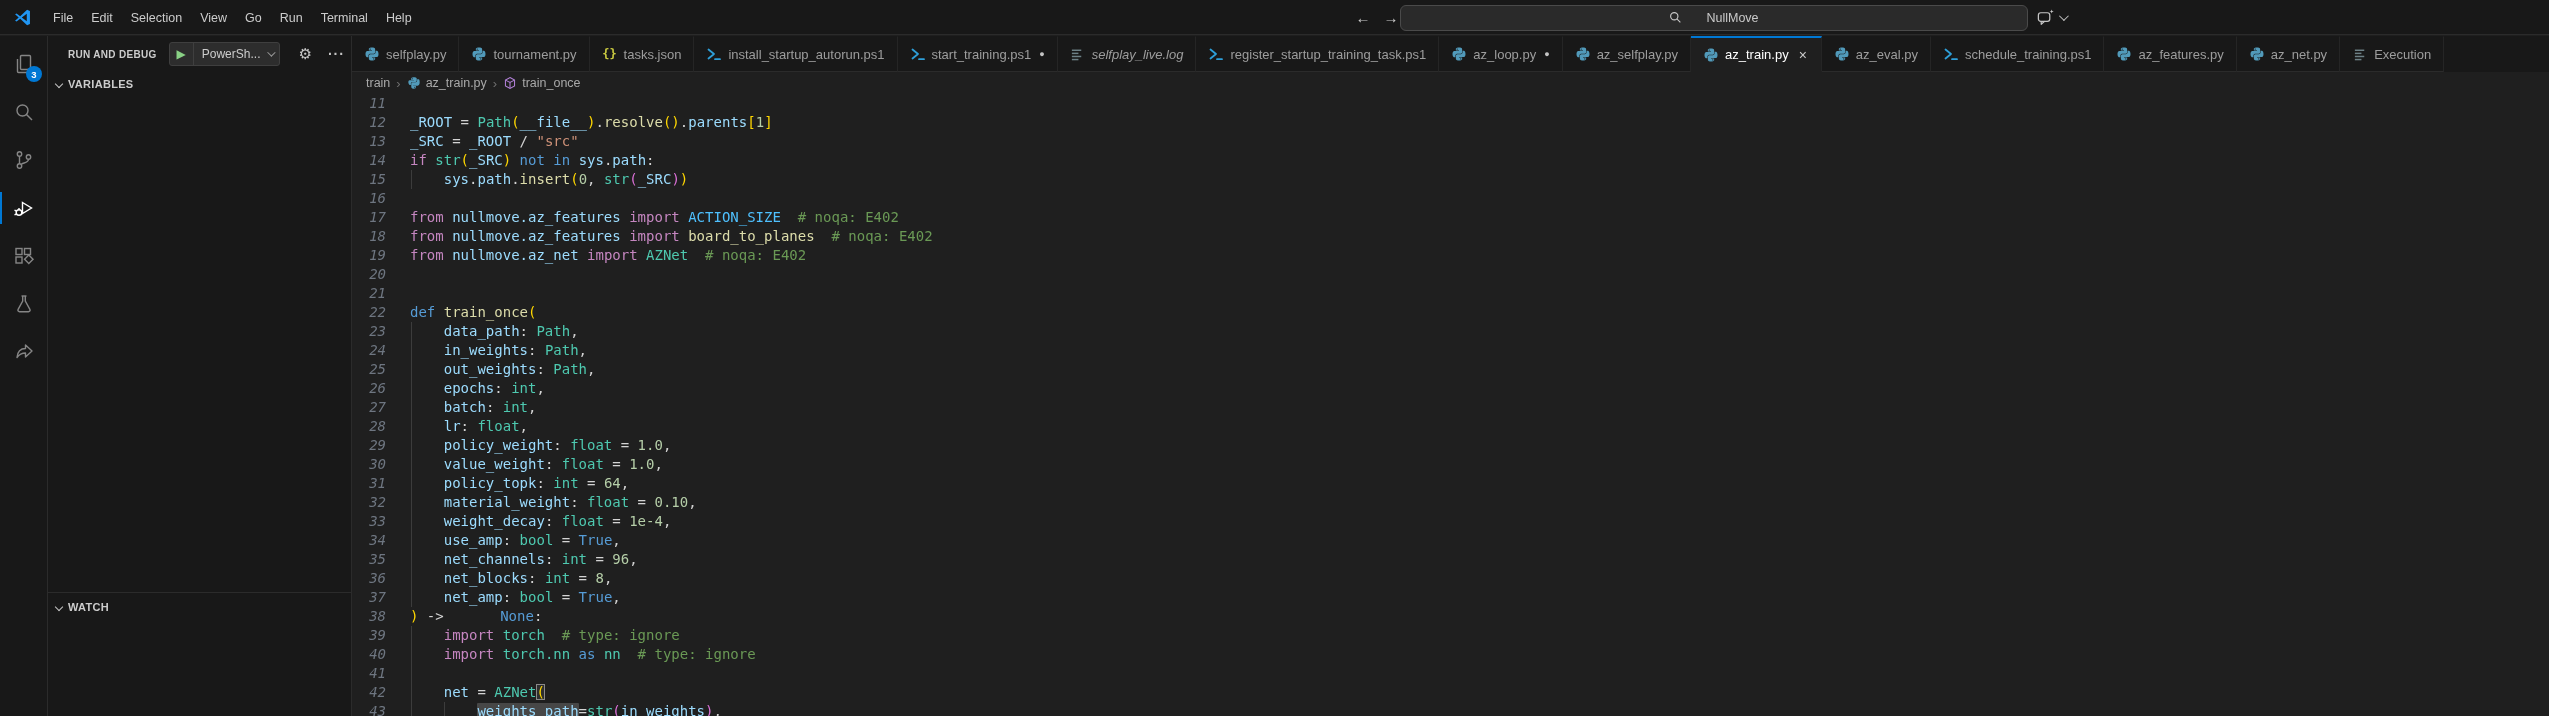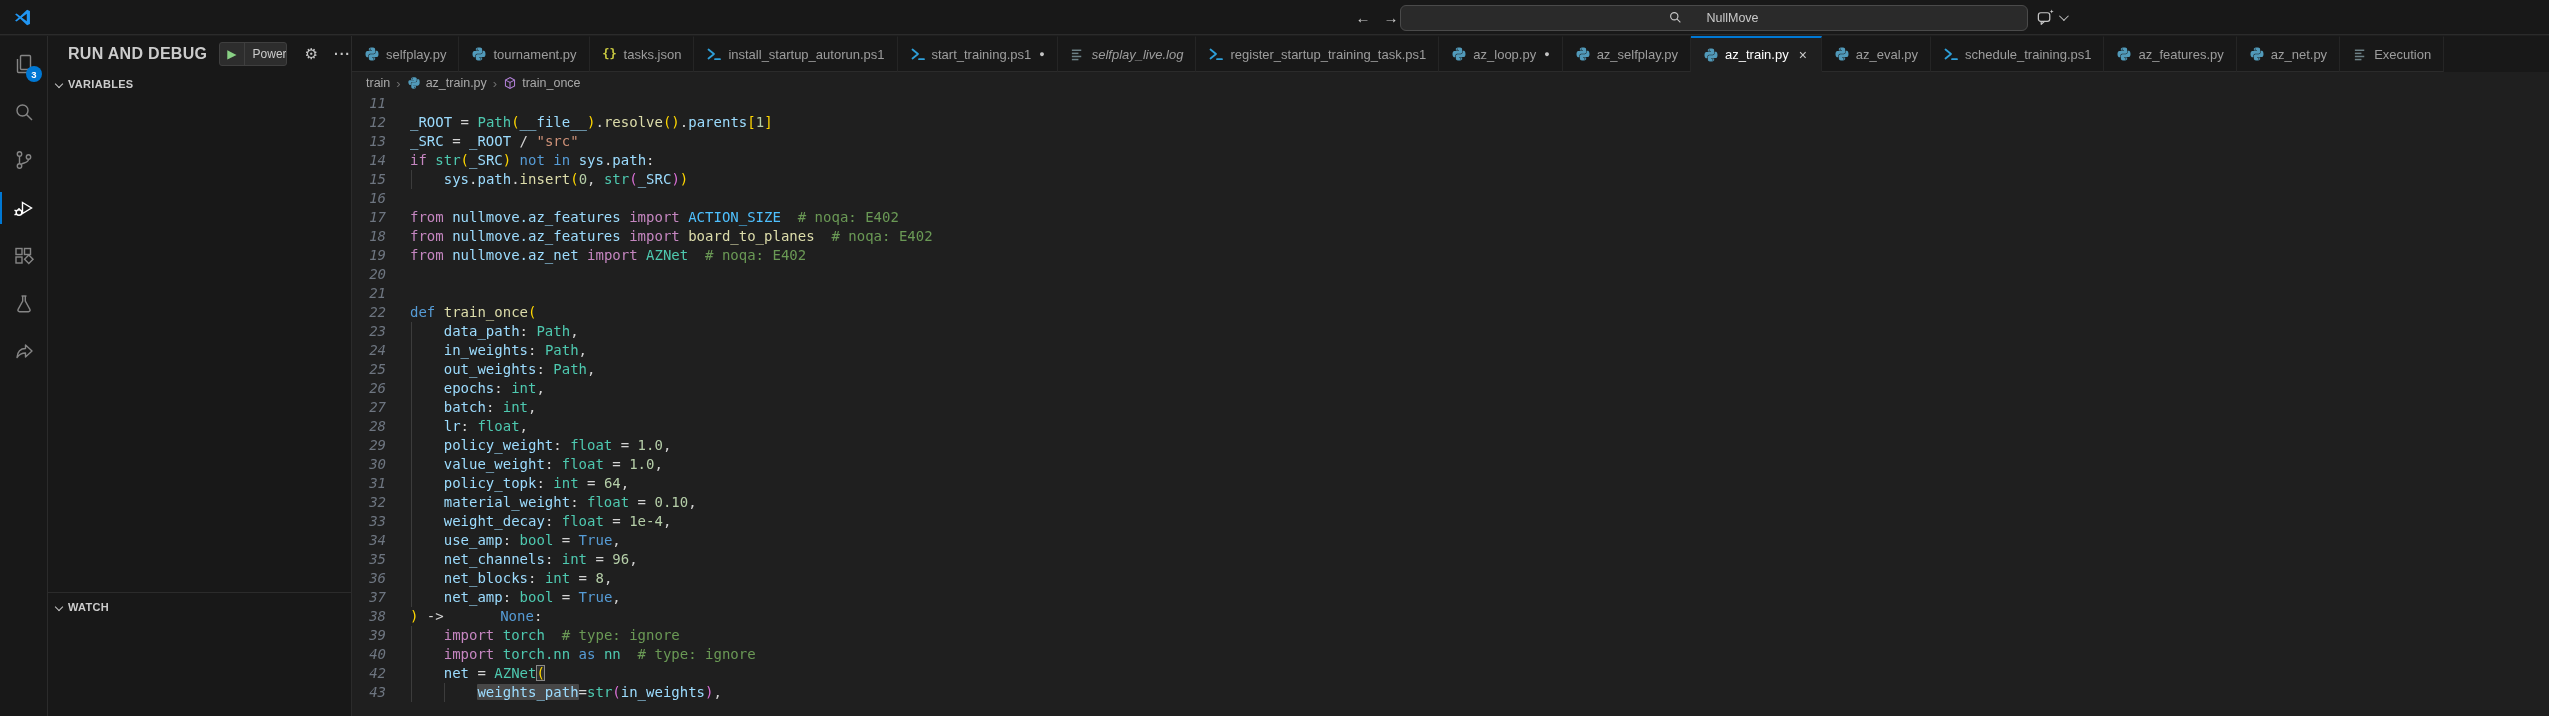--- a/index.html
+++ b/index.html
@@ -30,21 +30,21 @@
   .activitybar{ width:48px; background:#181818; border-right:1px solid #2b2b2b; position:relative; flex:none; }
   .act-item{ position:absolute; left:0; width:48px; height:40px; display:flex; align-items:center; justify-content:center; }
   .act-item svg{ stroke:#858585; fill:none; stroke-width:1.4; }
   .act-item.active svg{ stroke:#ffffff; }
   .act-item.active::before{ content:""; position:absolute; left:0; top:4px; bottom:4px; width:2px; background:#0078d4; }
   .act-badge{ position:absolute; right:6px; bottom:2px; min-width:16px; height:16px; border-radius:9px;
     background:#0078d4; color:#fff; font-size:9.5px; font-weight:700; display:flex; align-items:center; justify-content:center; }
   
   .sidebar{ width:304px; background:#181818; border-right:1px solid #2b2b2b; flex:none; position:relative; font-size:12.5px; }
   .sb-header{ height:36px; display:flex; align-items:center; padding-left:20px; gap:8px; }
-  .sb-title{ font-size:16px; font-weight:700; letter-spacing:.3px; color:#cccccc; white-space:nowrap; }
+  .sb-title{ font-size:10px; font-weight:700; letter-spacing:.3px; color:#cccccc; white-space:nowrap; }
   .launch{ margin-left:4px; display:flex; align-items:center; height:24px; background:#2d2d2d;
     border:1px solid #3f3f3f; border-radius:3px; overflow:hidden; }
   .launch .play{ color:#89d185; font-size:12px; padding:0 7px; border-right:1px solid #3f3f3f; height:100%;
     display:flex; align-items:center; }
   .launch .cfg{ padding:0 6px 0 8px; color:#cccccc; font-size:12px; display:flex; align-items:center; gap:7px; }
   .launch .chev{ border-color:#9a9a9a; width:6px; height:6px; }
   .sb-gear{ margin-left:10px; font-size:15px; color:#c5c5c5; }
   .sb-dots{ margin-left:8px; font-size:14px; font-weight:700; color:#c5c5c5; letter-spacing:1px; }
   .section-header{ height:24px; display:flex; align-items:center; gap:6px; padding-left:8px;
     font-size:11px; font-weight:700; letter-spacing:.3px; color:#cccccc; }
@@ -80,20 +80,30 @@
 </style>
 </head>
 <body>
 
 <div id="app">
 
   <div class="titlebar">
     <svg class="vslogo" viewBox="0 0 24 24">
       <path fill="#2196f3" d="M17.8 2.1L9.1 10.5 4.5 7 2.6 8l4.6 4-4.6 4 1.9 1 4.6-3.5 8.7 8.4 3.6-1.7V3.8L17.8 2.1zM17.4 7.2v9.6L11.1 12l6.3-4.8z"></path>
     </svg>
+    <div class="menus">
+        <div class="menu-item">File</div>
+        <div class="menu-item">Edit</div>
+        <div class="menu-item">Selection</div>
+        <div class="menu-item">View</div>
+        <div class="menu-item">Go</div>
+        <div class="menu-item">Run</div>
+        <div class="menu-item">Terminal</div>
+        <div class="menu-item">Help</div>
+      </div>
     <div class="nav-arrows">
       <div class="nav-btn">←</div>
       <div class="nav-btn">→</div>
     </div>
     <div class="cmd-center">
       <svg width="13" height="13" viewBox="0 0 16 16">
         <circle cx="6.5" cy="6.5" r="4.5" stroke="#c9c9c9" stroke-width="1.4" fill="none"></circle>
         <line x1="10" y1="10" x2="14" y2="14" stroke="#c9c9c9" stroke-width="1.4"></line>
       </svg>
       <span>NullMove</span>
@@ -383,19 +393,20 @@
           <div class="code-line"><span class="ln">31</span><span class="lc"><span class="guide" style="left: 0.5px;"></span><span class="tok" style="color: rgb(212, 212, 212);">    </span><span class="tok" style="color: rgb(156, 220, 254);">policy_topk</span><span class="tok" style="color: rgb(212, 212, 212);">: </span><span class="tok" style="color: rgb(78, 201, 176);">int</span><span class="tok" style="color: rgb(212, 212, 212);"> = </span><span class="tok" style="color: rgb(181, 206, 168);">64</span><span class="tok" style="color: rgb(212, 212, 212);">,</span></span></div>
           <div class="code-line"><span class="ln">32</span><span class="lc"><span class="guide" style="left: 0.5px;"></span><span class="tok" style="color: rgb(212, 212, 212);">    </span><span class="tok" style="color: rgb(156, 220, 254);">material_weight</span><span class="tok" style="color: rgb(212, 212, 212);">: </span><span class="tok" style="color: rgb(78, 201, 176);">float</span><span class="tok" style="color: rgb(212, 212, 212);"> = </span><span class="tok" style="color: rgb(181, 206, 168);">0.10</span><span class="tok" style="color: rgb(212, 212, 212);">,</span></span></div>
           <div class="code-line"><span class="ln">33</span><span class="lc"><span class="guide" style="left: 0.5px;"></span><span class="tok" style="color: rgb(212, 212, 212);">    </span><span class="tok" style="color: rgb(156, 220, 254);">weight_decay</span><span class="tok" style="color: rgb(212, 212, 212);">: </span><span class="tok" style="color: rgb(78, 201, 176);">float</span><span class="tok" style="color: rgb(212, 212, 212);"> = </span><span class="tok" style="color: rgb(181, 206, 168);">1e-4</span><span class="tok" style="color: rgb(212, 212, 212);">,</span></span></div>
           <div class="code-line"><span class="ln">34</span><span class="lc"><span class="guide" style="left: 0.5px;"></span><span class="tok" style="color: rgb(212, 212, 212);">    </span><span class="tok" style="color: rgb(156, 220, 254);">use_amp</span><span class="tok" style="color: rgb(212, 212, 212);">: </span><span class="tok" style="color: rgb(78, 201, 176);">bool</span><span class="tok" style="color: rgb(212, 212, 212);"> = </span><span class="tok" style="color: rgb(86, 156, 214);">True</span><span class="tok" style="color: rgb(212, 212, 212);">,</span></span></div>
           <div class="code-line"><span class="ln">35</span><span class="lc"><span class="guide" style="left: 0.5px;"></span><span class="tok" style="color: rgb(212, 212, 212);">    </span><span class="tok" style="color: rgb(156, 220, 254);">net_channels</span><span class="tok" style="color: rgb(212, 212, 212);">: </span><span class="tok" style="color: rgb(78, 201, 176);">int</span><span class="tok" style="color: rgb(212, 212, 212);"> = </span><span class="tok" style="color: rgb(181, 206, 168);">96</span><span class="tok" style="color: rgb(212, 212, 212);">,</span></span></div>
           <div class="code-line"><span class="ln">36</span><span class="lc"><span class="guide" style="left: 0.5px;"></span><span class="tok" style="color: rgb(212, 212, 212);">    </span><span class="tok" style="color: rgb(156, 220, 254);">net_blocks</span><span class="tok" style="color: rgb(212, 212, 212);">: </span><span class="tok" style="color: rgb(78, 201, 176);">int</span><span class="tok" style="color: rgb(212, 212, 212);"> = </span><span class="tok" style="color: rgb(181, 206, 168);">8</span><span class="tok" style="color: rgb(212, 212, 212);">,</span></span></div>
           <div class="code-line"><span class="ln">37</span><span class="lc"><span class="guide" style="left: 0.5px;"></span><span class="tok" style="color: rgb(212, 212, 212);">    </span><span class="tok" style="color: rgb(156, 220, 254);">net_amp</span><span class="tok" style="color: rgb(212, 212, 212);">: </span><span class="tok" style="color: rgb(78, 201, 176);">bool</span><span class="tok" style="color: rgb(212, 212, 212);"> = </span><span class="tok" style="color: rgb(86, 156, 214);">True</span><span class="tok" style="color: rgb(212, 212, 212);">,</span></span></div>
           <div class="code-line"><span class="ln">38</span><span class="lc"><span class="tok" style="color: rgb(255, 215, 0);">)</span><span class="tok" style="color: rgb(212, 212, 212);"> -&gt; </span><span class="tok" style="color: rgb(86, 156, 214); margin-left: 48px;">None</span><span class="tok" style="color: rgb(212, 212, 212);">:</span></span></div>
           <div class="code-line"><span class="ln">39</span><span class="lc"><span class="guide" style="left: 0.5px;"></span><span class="tok" style="color: rgb(212, 212, 212);">    </span><span class="tok" style="color: rgb(197, 134, 192);">import </span><span class="tok" style="color: rgb(78, 201, 176);">torch</span><span class="tok" style="color: rgb(106, 153, 85);">  # type: ignore</span></span></div>
           <div class="code-line"><span class="ln">40</span><span class="lc"><span class="guide" style="left: 0.5px;"></span><span class="tok" style="color: rgb(212, 212, 212);">    </span><span class="tok" style="color: rgb(197, 134, 192);">import </span><span class="tok" style="color: rgb(78, 201, 176);">torch.nn</span><span class="tok" style="color: rgb(86, 156, 214);"> as </span><span class="tok" style="color: rgb(78, 201, 176);">nn</span><span class="tok" style="color: rgb(106, 153, 85);">  # type: ignore</span></span></div>
+          <div class="code-line"><span class="ln">41</span><span class="lc"><span class="guide" style="left: 0.5px;"></span></span></div>
           <div class="code-line"><span class="ln">42</span><span class="lc"><span class="guide" style="left: 0.5px;"></span><span class="tok" style="color: rgb(212, 212, 212);">    </span><span class="tok" style="color: rgb(156, 220, 254);">net</span><span class="tok" style="color: rgb(212, 212, 212);"> = </span><span class="tok" style="color: rgb(78, 201, 176);">AZNet</span><span class="tok match" style="color: rgb(255, 215, 0);">(</span></span></div>
           <div class="code-line"><span class="ln">43</span><span class="lc"><span class="guide" style="left: 0.5px;"></span><span class="guide" style="left: 34.22px;"></span><span class="tok" style="color: rgb(212, 212, 212);">        </span><span class="tok word" style="color: rgb(156, 220, 254);">weights_path</span><span class="tok" style="color: rgb(212, 212, 212);">=</span><span class="tok" style="color: rgb(78, 201, 176);">str</span><span class="tok" style="color: rgb(218, 112, 214);">(</span><span class="tok" style="color: rgb(156, 220, 254);">in_weights</span><span class="tok" style="color: rgb(218, 112, 214);">)</span><span class="tok" style="color: rgb(212, 212, 212);">,</span></span></div>
         </div>
     </div>
 
   </div>
 </div>
 
 </body></html>

